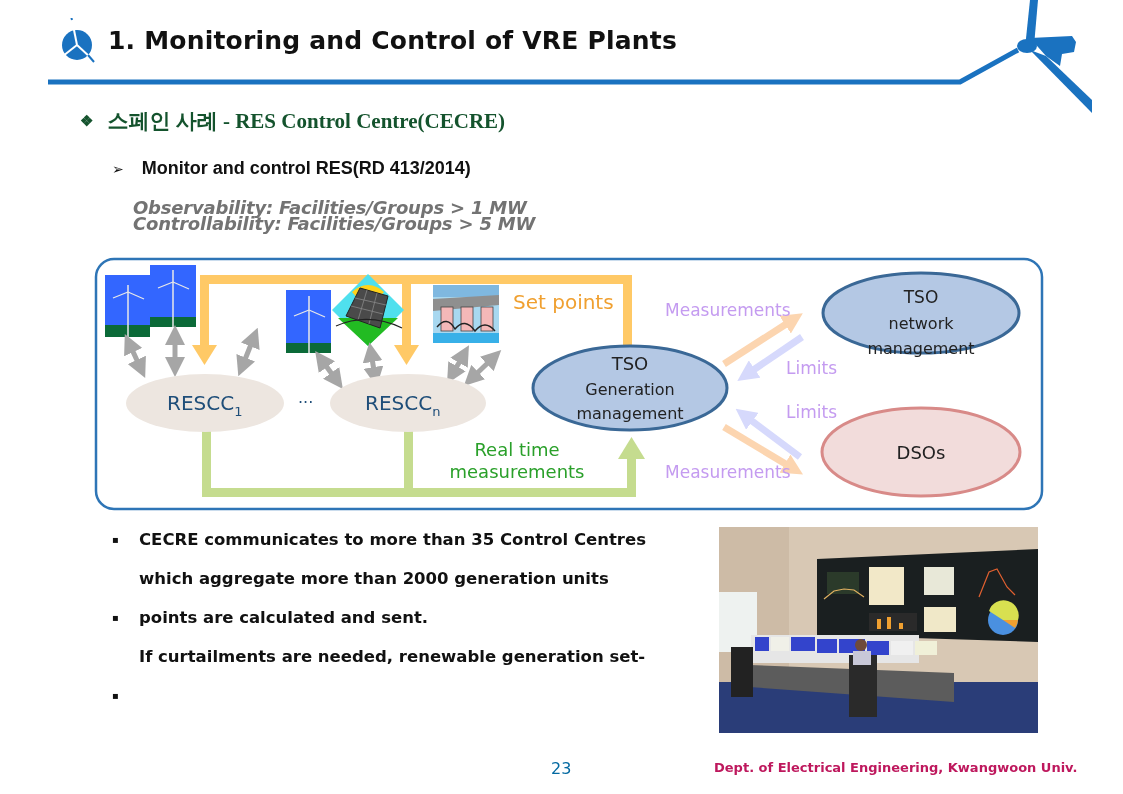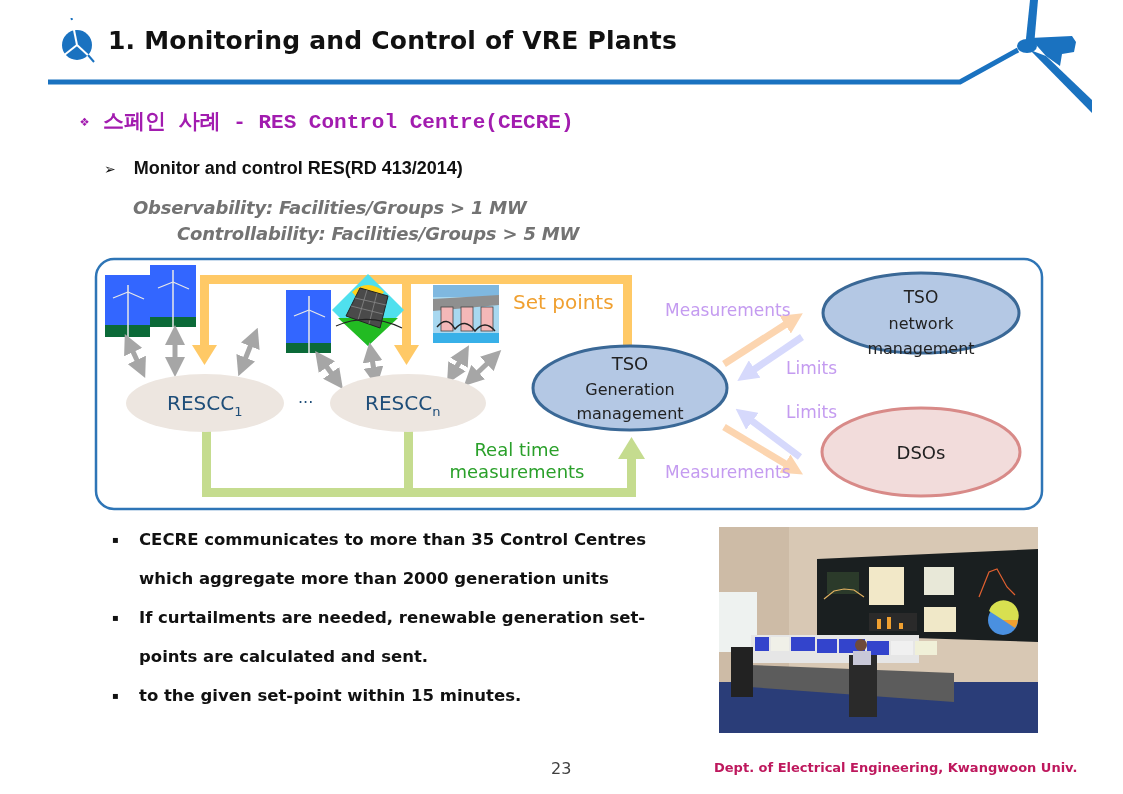--- a/index.html
+++ b/index.html
@@ -1,32 +1,32 @@
 <!DOCTYPE html>
 <html><head>
 <meta charset="utf-8">
 <style>
   html, body { margin: 0; padding: 0; background: #ffffff; }
   body { width: 1123px; height: 794px; position: relative; overflow: hidden; font-family: "DejaVu Sans", "Liberation Sans", sans-serif; }
   .abs { position: absolute; }
   #title { left: 108px; top: 26px; font-size: 25px; font-weight: bold; color: #111; font-family: "DejaVu Sans", sans-serif; letter-spacing: 0.2px; white-space: nowrap; }
-  #subtitle { left: 80px; top: 107px; font-size: 21px; font-weight: bold; color: #a21caf; font-family: Liberation Mono, monospace; white-space: nowrap; }
+  #subtitle { left: 80px; top: 107px; font-size: 21px; font-weight: bold; color: #14532d; font-family: Liberation Serif, serif; white-space: nowrap; }
   #subtitle .dia { font-size: 15px; margin-right: 14px; position: relative; top: -2px; }
-  #sub2 { left: 104px; top: 158px; font-size: 18px; font-weight: bold; color: #111; font-family: "Liberation Sans", sans-serif; white-space: nowrap; }
+  #sub2 { left: 112px; top: 158px; font-size: 18px; font-weight: bold; color: #111; font-family: "Liberation Sans", sans-serif; white-space: nowrap; }
   #sub2 .arr { font-size: 14px; margin-right: 18px; font-weight: normal; }
   .blue-line { left: 133px; font-size: 18px; font-weight: bold; color: #737373; font-family: "DejaVu Sans", sans-serif; white-space: nowrap; letter-spacing: -0.2px; font-style: italic; }
   #obs { top: 197px; }
-  #ctl { top: 223px; margin-left: 44px; }
+  #ctl { top: 213px; }
   #diagram { left: 94px; top: 257px; }
   .svgtext { font-family: "DejaVu Sans", sans-serif; }
   .bullets { left: 112px; top: 520px; width: 590px; font-family: "DejaVu Sans", sans-serif; font-weight: bold; font-size: 16.5px; color: #111; line-height: 39px; }
   .bullet { position: relative; padding-left: 27px; }
   .bullet .sq { position: absolute; left: 0; top: 0; font-size: 10px; }
   #photo { left: 719px; top: 527px; width: 319px; height: 206px; }
-  #page-num { left: 551px; top: 759px; font-size: 16px; color: #404040; font-family: "DejaVu Sans", sans-serif; }
+  #page-num { left: 551px; top: 759px; font-size: 16px; color: #0369a1; font-family: "DejaVu Sans", sans-serif; }
   #footer { left: 714px; top: 760px; font-size: 13px; font-weight: bold; color: #be185d; font-family: "DejaVu Sans", sans-serif; white-space: nowrap; }
 </style>
 </head>
 <body>
 
 <svg class="abs" style="left:58px;top:18px" width="50" height="52">
   <circle cx="19" cy="27" r="15" fill="#1a72c0"></circle>
   <line x1="19" y1="27" x2="14" y2="2" stroke="#ffffff" stroke-width="2"></line>
   <line x1="14" y1="2" x2="13" y2="-2" stroke="#1a72c0" stroke-width="2"></line>
   <line x1="19" y1="27" x2="5" y2="38" stroke="#ffffff" stroke-width="2"></line>
@@ -183,26 +183,25 @@
 </svg>
 
 <div class="abs bullets">
   <div class="bullet">
     <span class="sq">▪</span>
     <div>CECRE communicates to more than 35 Control Centres</div>
     <div>which aggregate more than 2000 generation units</div>
   </div>
   <div class="bullet">
     <span class="sq">▪</span>
+    <div>points are calculated and sent.</div>
     <div>If curtailments are needed, renewable generation set-</div>
-    <div>points are calculated and sent.</div>
   </div>
   <div class="bullet">
     <span class="sq">▪</span>
-    <div>to the given set-point within 15 minutes.</div>
   </div>
 </div>
 
 <svg id="photo" class="abs" width="319" height="206">
   <rect width="319" height="206" fill="#d8c8b4"></rect>
   <rect x="0" y="0" width="70" height="206" fill="#cdbba6"></rect>
   <rect x="0" y="65" width="38" height="60" fill="#eef2f0"></rect>
   <rect x="0" y="155" width="319" height="51" fill="#2a3d78"></rect>
   <polygon points="98,32 319,22 319,115 98,108" fill="#1a1f20"></polygon>
   <rect x="150" y="40" width="35" height="38" fill="#f2e8c8"></rect>

